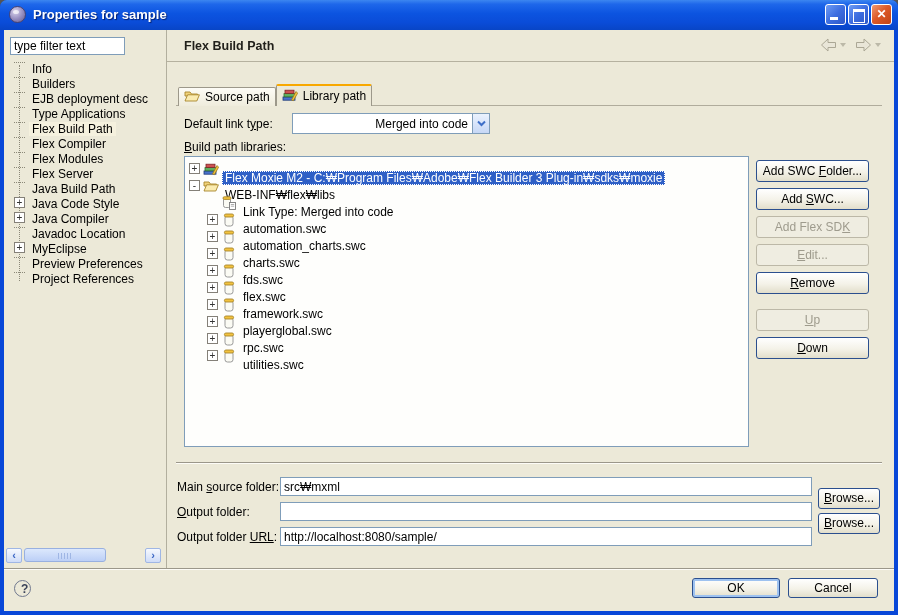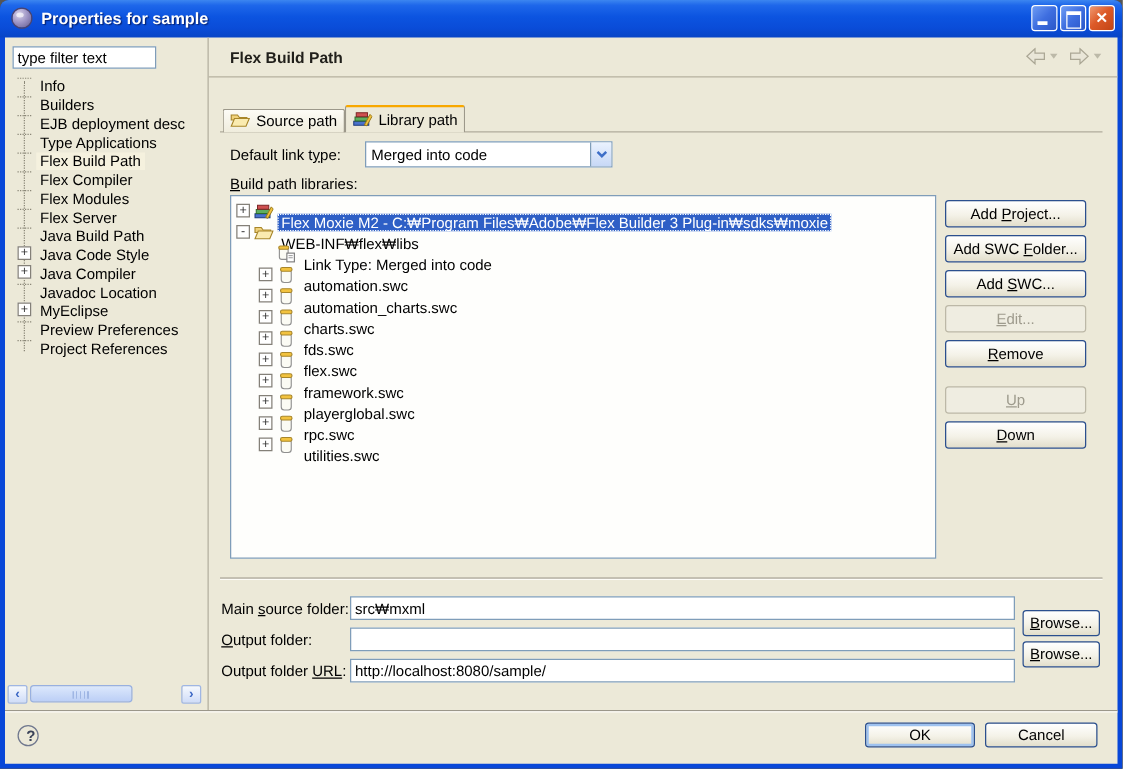--- a/index.html
+++ b/index.html
@@ -57,21 +57,21 @@
   .tab-baseline{position:absolute;left:176px;top:105px;width:706px;height:1px;background:#B0AC9C;}
   .tabbar{position:absolute;left:178px;top:84px;height:22px;display:flex;align-items:flex-end;}
   .tab{display:flex;align-items:center;gap:5px;font-size:12px;padding:0 5px;white-space:nowrap;}
   .tab.inactive{height:19px;border:1px solid #9C988A;border-bottom:none;border-radius:2px 2px 0 0;
     background:linear-gradient(180deg,#FDFCF6,#EFECDC);}
   .tab.active{height:22px;border:1px solid #9C988A;border-top:2px solid #F8A800;border-bottom:none;
     border-radius:2px 2px 0 0;background:#ECE9D8;z-index:2;position:relative;}
   
   .lt-label{position:absolute;left:184px;top:117px;font-size:12px;}
   .combo{position:absolute;left:292px;top:113px;width:198px;height:21px;background:#fff;
-    border:1px solid #7F9DB9;display:flex;align-items:center;}
+    border:1px solid #7F9DB9;display:flex;align-items:center;text-align:right;}
   .combo-text{flex:1;font-size:12px;padding:0 4px;white-space:nowrap;overflow:hidden;}
   .combo-btn{width:17px;height:19px;border-left:1px solid #7F9DB9;
     background:linear-gradient(180deg,#EAF2FE,#C7D8F6);display:flex;align-items:center;justify-content:center;}
   
   .lib-label{position:absolute;left:184px;top:140px;font-size:12px;}
   .lib-tree{position:absolute;left:184px;top:156px;width:565px;height:291px;background:#FEFEFC;
     border:1px solid #7F9DB9;padding:3px 0 0 0;overflow:hidden;}
   .tree-row{height:17px;display:flex;align-items:center;font-size:12px;white-space:nowrap;}
   .tree-row .icon{width:16px;height:16px;margin:0 3px;flex:none;}
   .tree-row .spacer{width:11px;flex:none;margin-left:0;}
@@ -334,23 +334,23 @@
         <span class="expander">+</span>
         <span class="icon"><svg width="16" height="16" viewBox="0 0 16 16">
             <rect x="4" y="3.5" width="8" height="10.5" rx="2.4" fill="#FBFBF4" stroke="#8F8F8F" stroke-width="0.9"></rect>
             <rect x="3.4" y="2" width="9.2" height="3" rx="1.5" fill="#F2C23E" stroke="#A8862A" stroke-width="0.9"></rect>
           </svg></span>
         <span class="lbl">utilities.swc</span>
       </div>
     </div>
 
   <div class="actions" id="actions">
-      <button class="abtn">Add <u>P</u>roject...</button>
       <button class="abtn">Add SWC <u>F</u>older...</button>
       <button class="abtn">Add <u>S</u>WC...</button>
+      <button class="abtn disabled" disabled="">Add Flex SD<u>K</u></button>
       <button class="abtn disabled" disabled=""><u>E</u>dit...</button>
       <button class="abtn"><u>R</u>emove</button>
       <button class="abtn disabled gap" disabled=""><u>U</u>p</button>
       <button class="abtn"><u>D</u>own</button>
     </div>
 
   <div class="groove sep-mid"></div>
   <div class="fields" id="fields">
       <div class="frow">
         <label class="flabel">Main <u>s</u>ource folder:</label>

